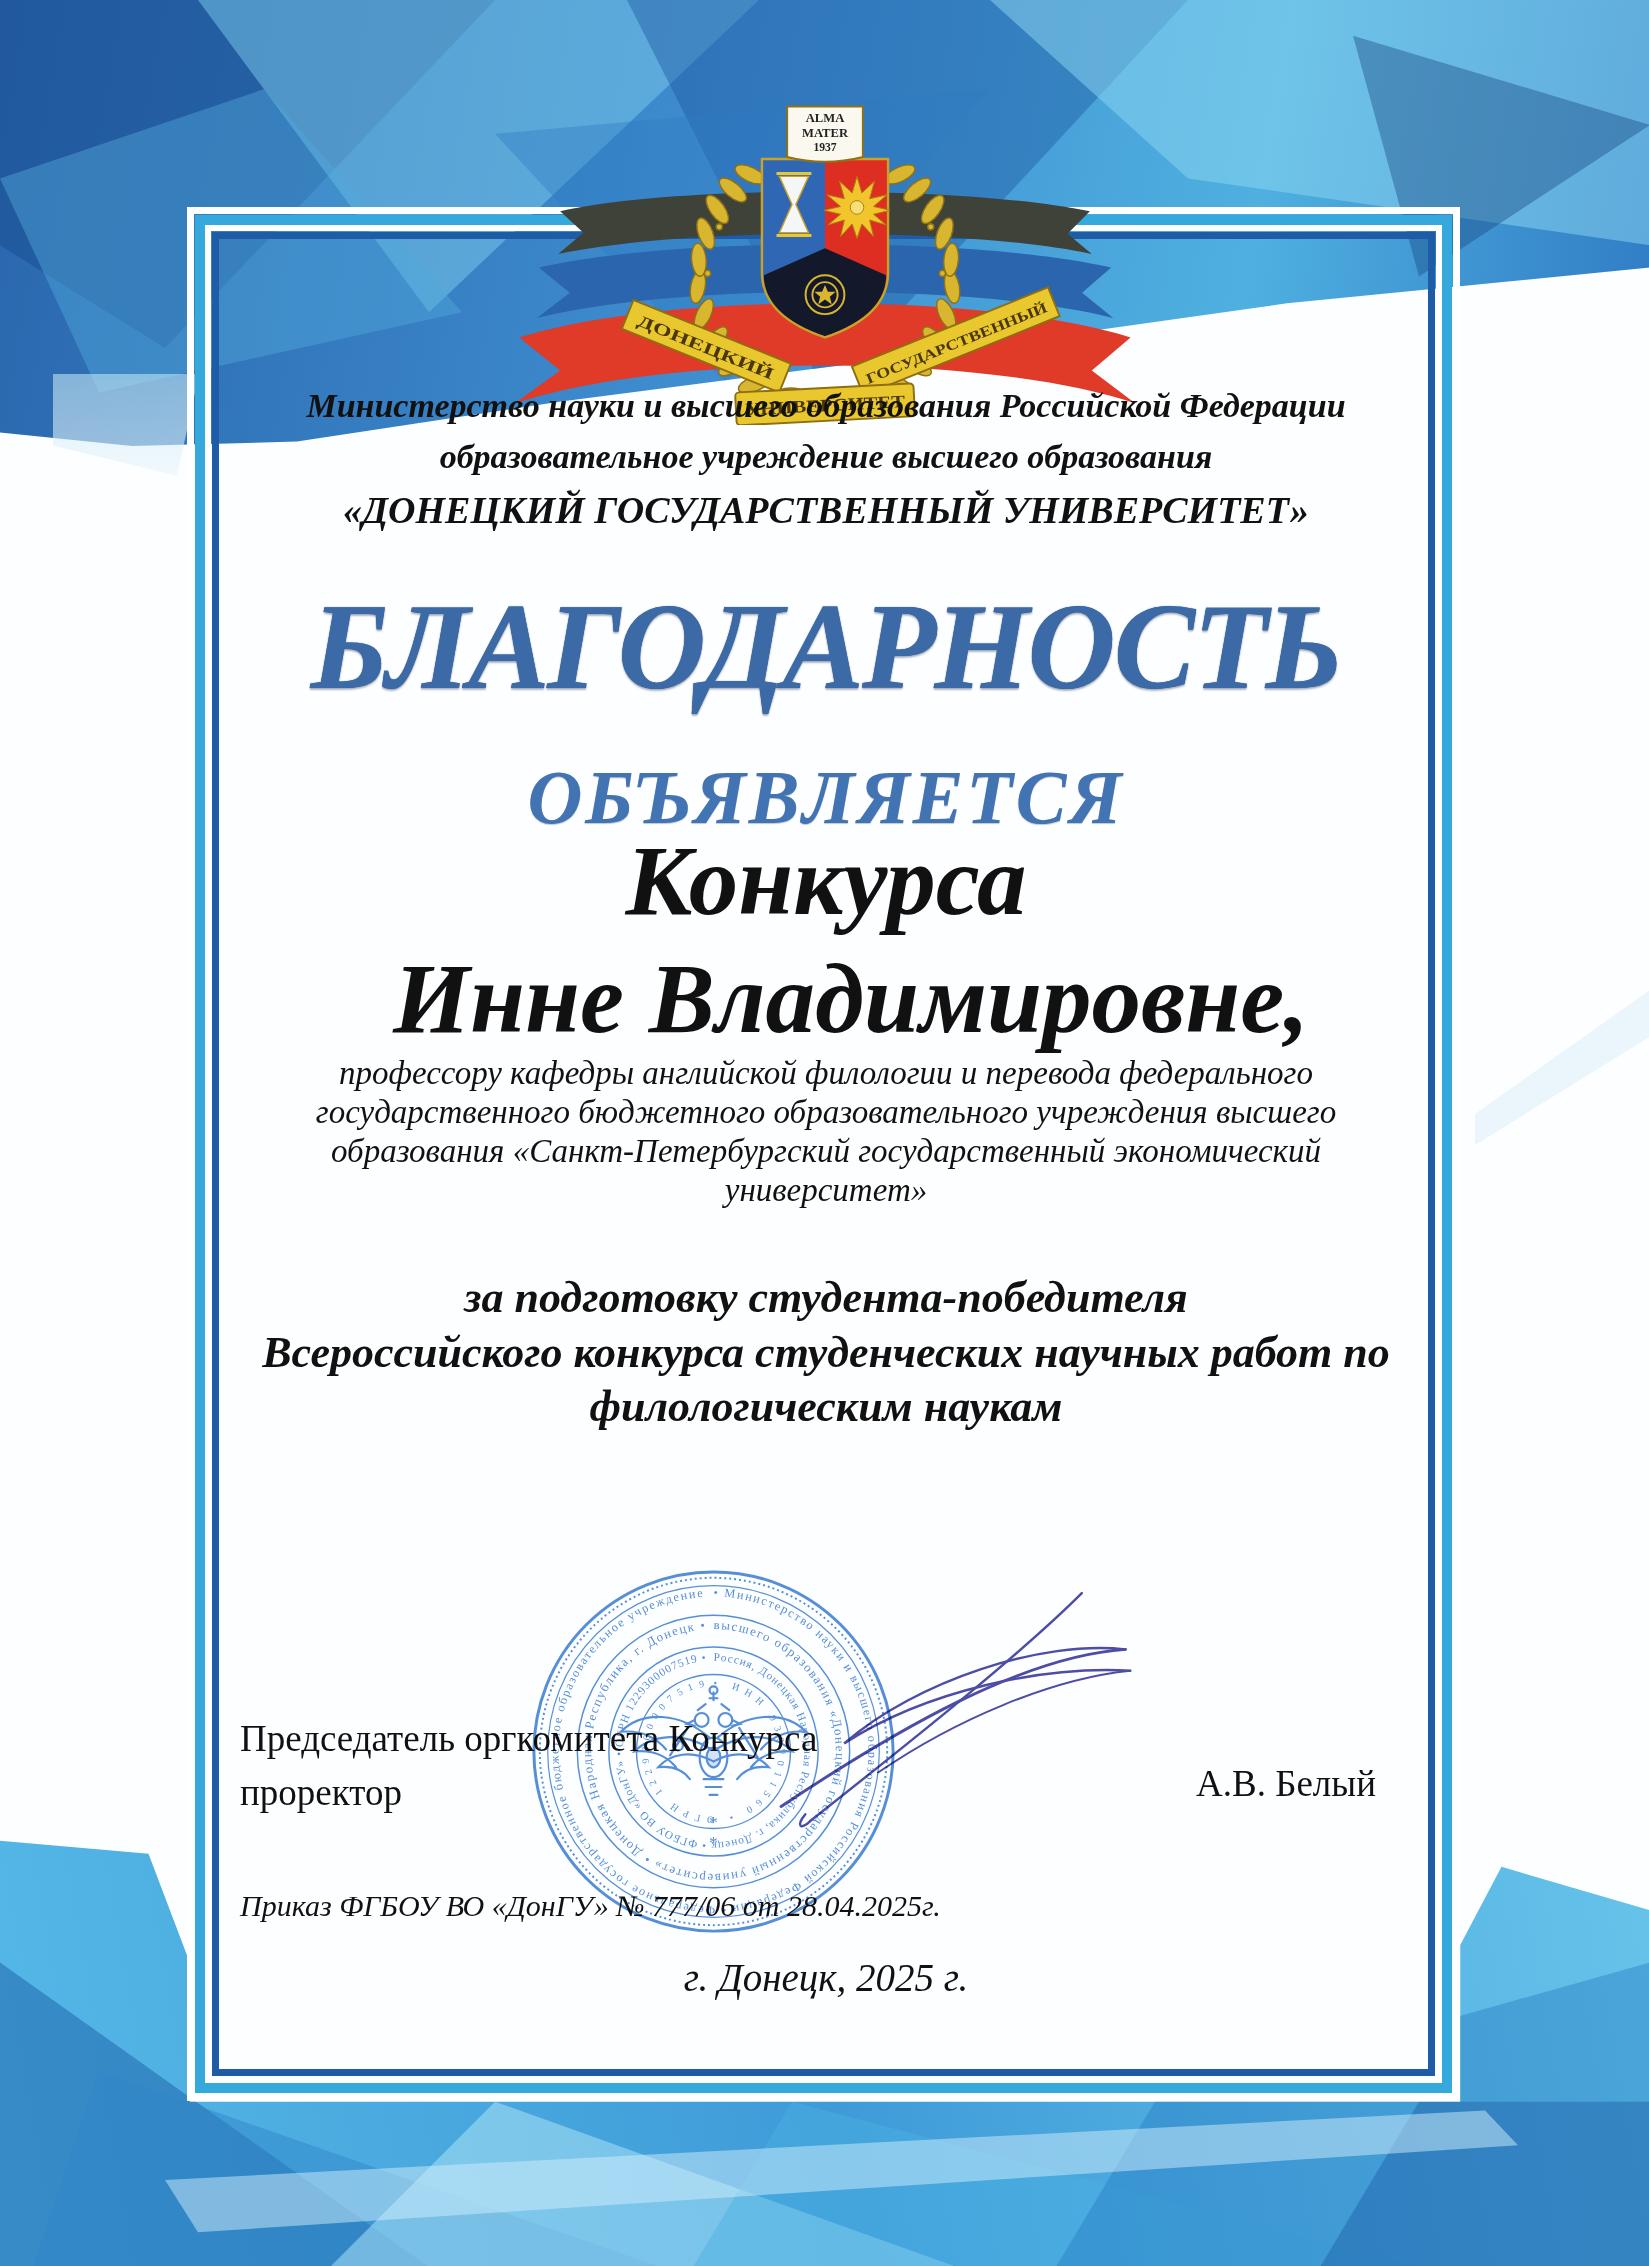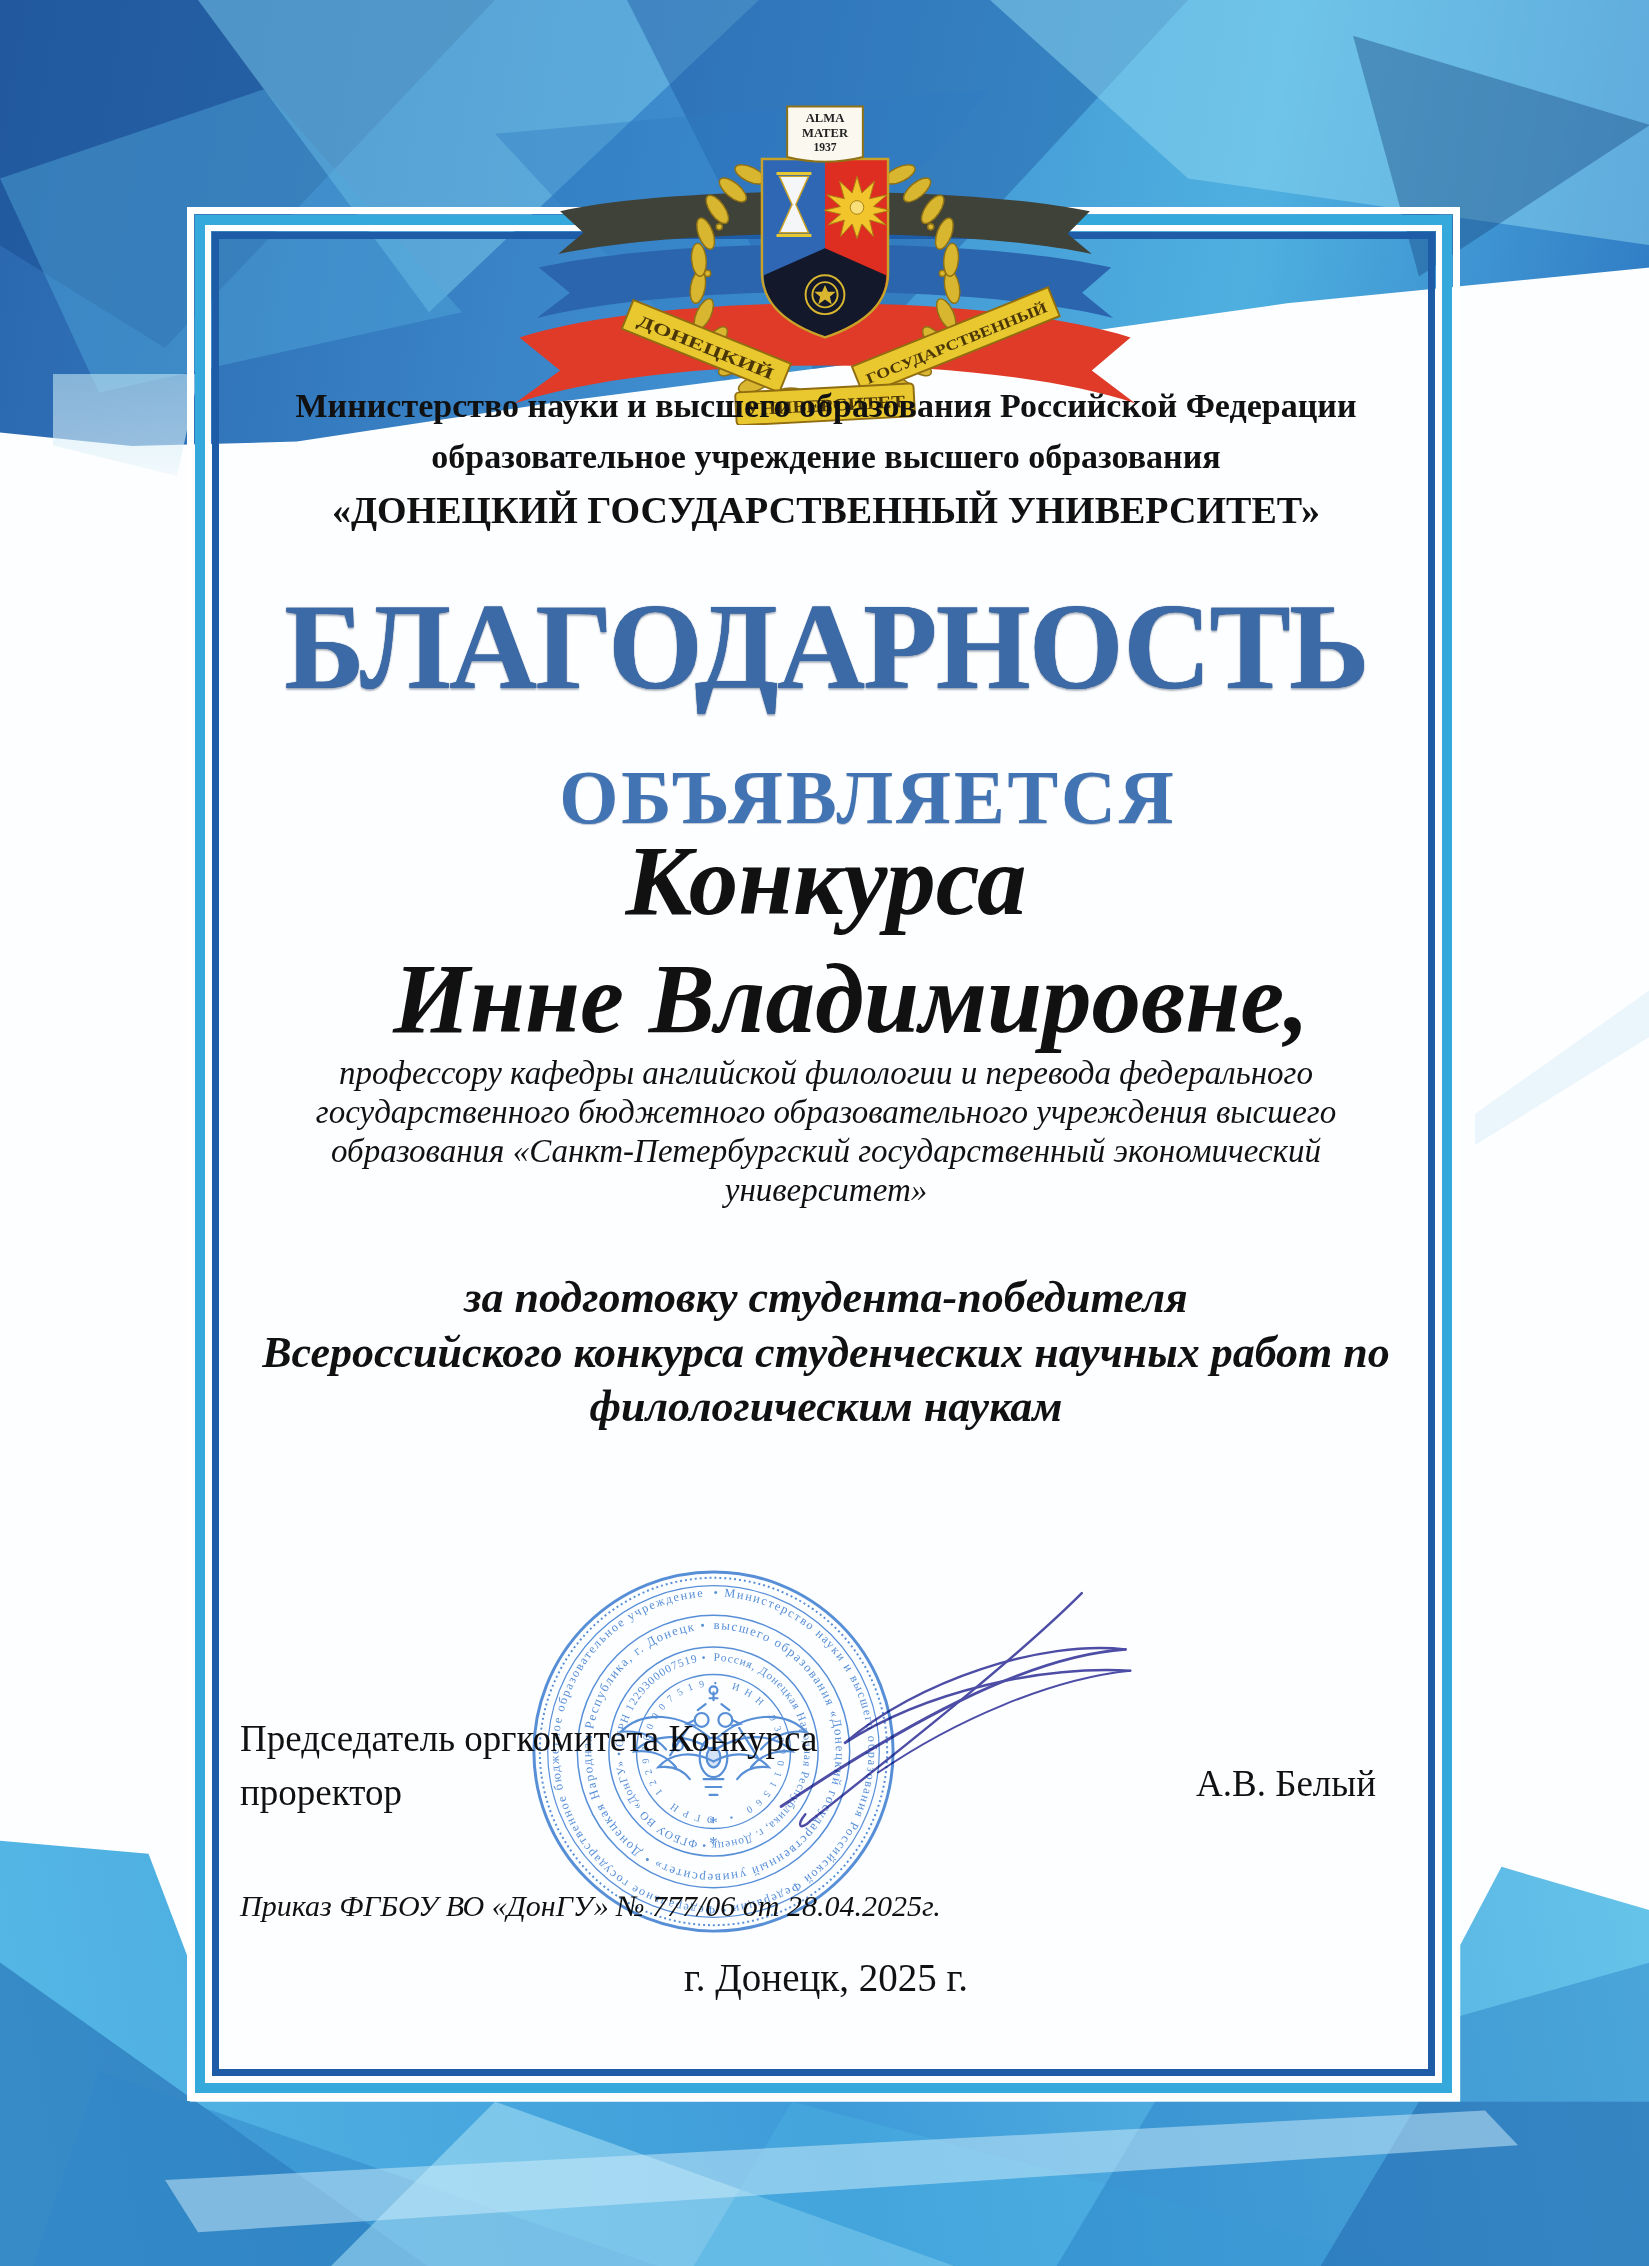--- a/index.html
+++ b/index.html
@@ -43,34 +43,33 @@
     background:#d8eef8;clip-path:polygon(100% 0,100% 30%,0 100%,0 80%);}
   
   .frame{position:absolute;left:187px;top:207px;width:1273px;height:1894px;z-index:3;}
   .f1,.f2,.f3,.f4{position:absolute;inset:0;}
   .f1{border:7.8px solid #ffffff;}
   .f2{inset:7.8px;border:10.7px solid var(--accent_cyan,#35a8dc);}
   .f3{inset:18.4px;border:6.8px solid #ffffff;}
   .f4{inset:25px;border:7.8px solid var(--accent_navy,#1f5ca8);}
   
   .content{position:absolute;inset:0;z-index:5;}
-  .center-line{position:absolute;left:213px;width:1226px;text-align:center;}
+  .center-line{position:absolute;left:213px;width:1226px;text-align:center;font-style:italic;}
   .header-block{top:384px;font-weight:bold;line-height:1.3;}
   .header-l{font-size:34px;margin-bottom:6.8px;}
   .header-l4{font-size:38px;margin-bottom:0;}
   .title{
     top:586px;font-size:122px;font-weight:bold;letter-spacing:-1.9px;line-height:1;
     color:var(--title_blue,#3b6aa7);
     text-shadow:0 1.9px 1.9px rgba(35,55,85,.35),0 0 1px #2c5186;
   }
   .subtitle{
     top:759px;font-size:76px;font-weight:bold;letter-spacing:2.9px;line-height:1;
     color:var(--subtitle_blue,#4273b2);
     text-shadow:0 1px 1px rgba(50,70,110,.3);
-    margin-left:42px;
   }
   .name1{top:831px;font-size:99px;font-style:italic;font-weight:bold;line-height:1;}
   .name2{top:949px;font-size:99px;font-style:italic;font-weight:bold;line-height:1;padding-left:25px;}
   .desc{top:1054px;font-size:33px;font-style:italic;line-height:1.18;}
   .reason{top:1271px;font-size:44px;font-style:italic;font-weight:bold;line-height:1.24;}
   .roles{left:240px;top:1712px;font-size:37px;line-height:1.45;text-align:left;position:absolute;}
   .signer{position:absolute;left:1196px;top:1762px;font-size:37px;text-align:center;}
   .order-line{position:absolute;left:240px;top:1889px;font-size:30px;font-style:italic;}
   .footer-line{top:1955px;font-size:39px;}
   

